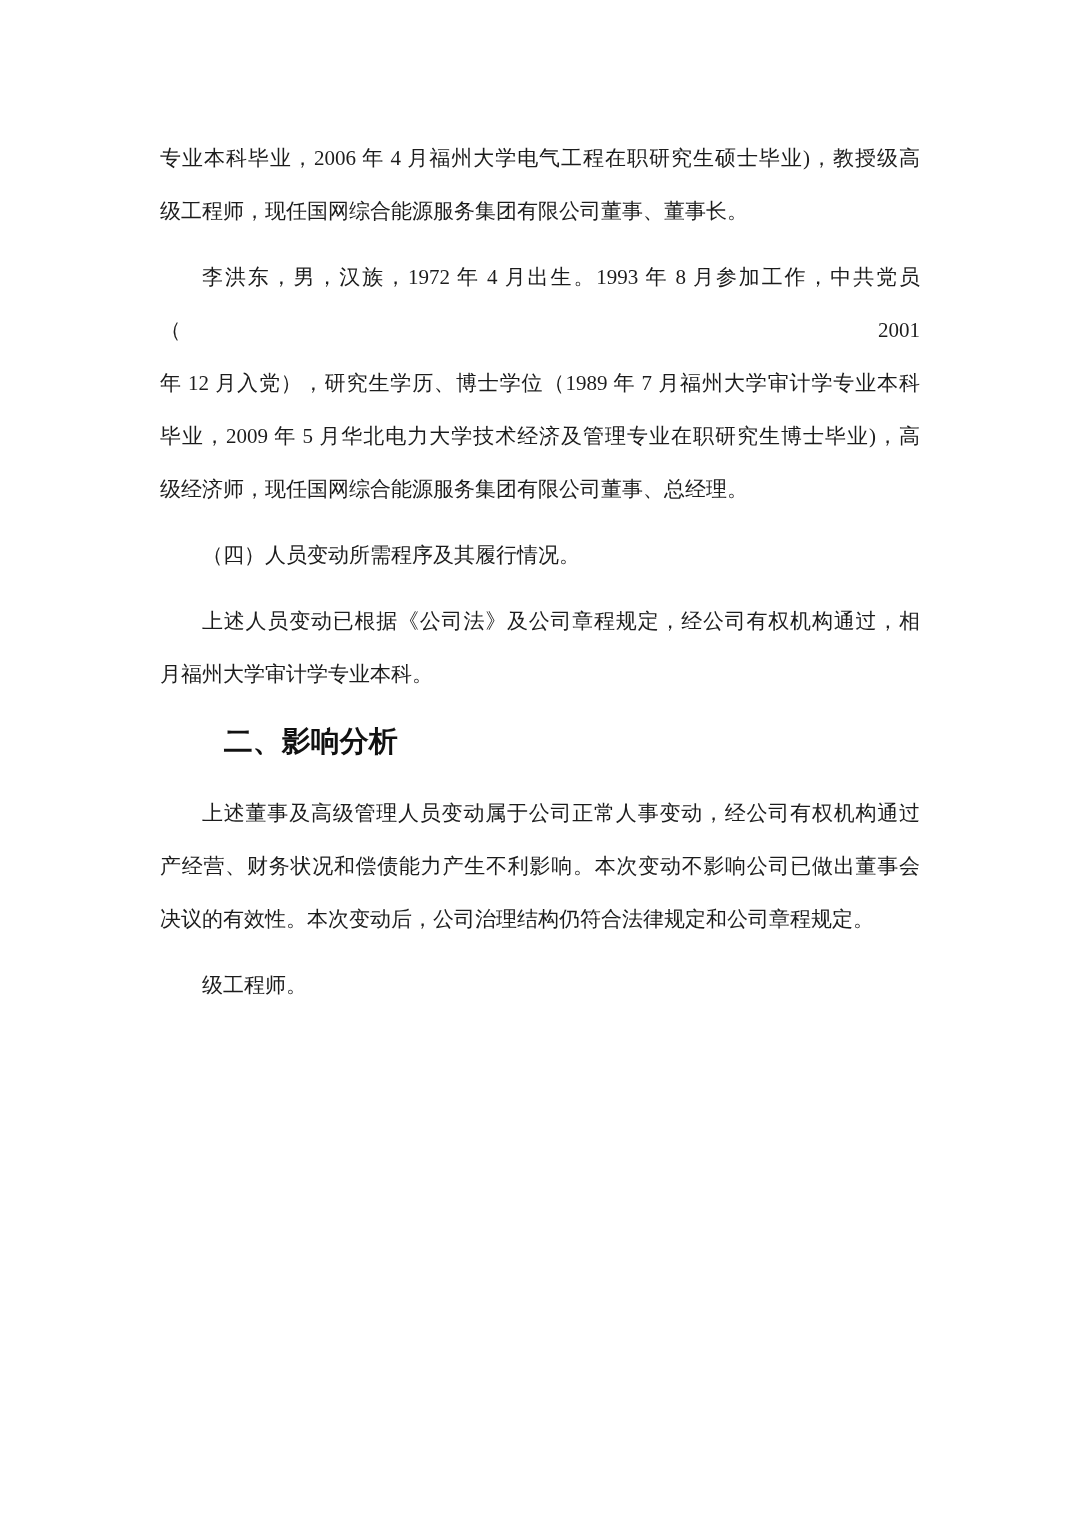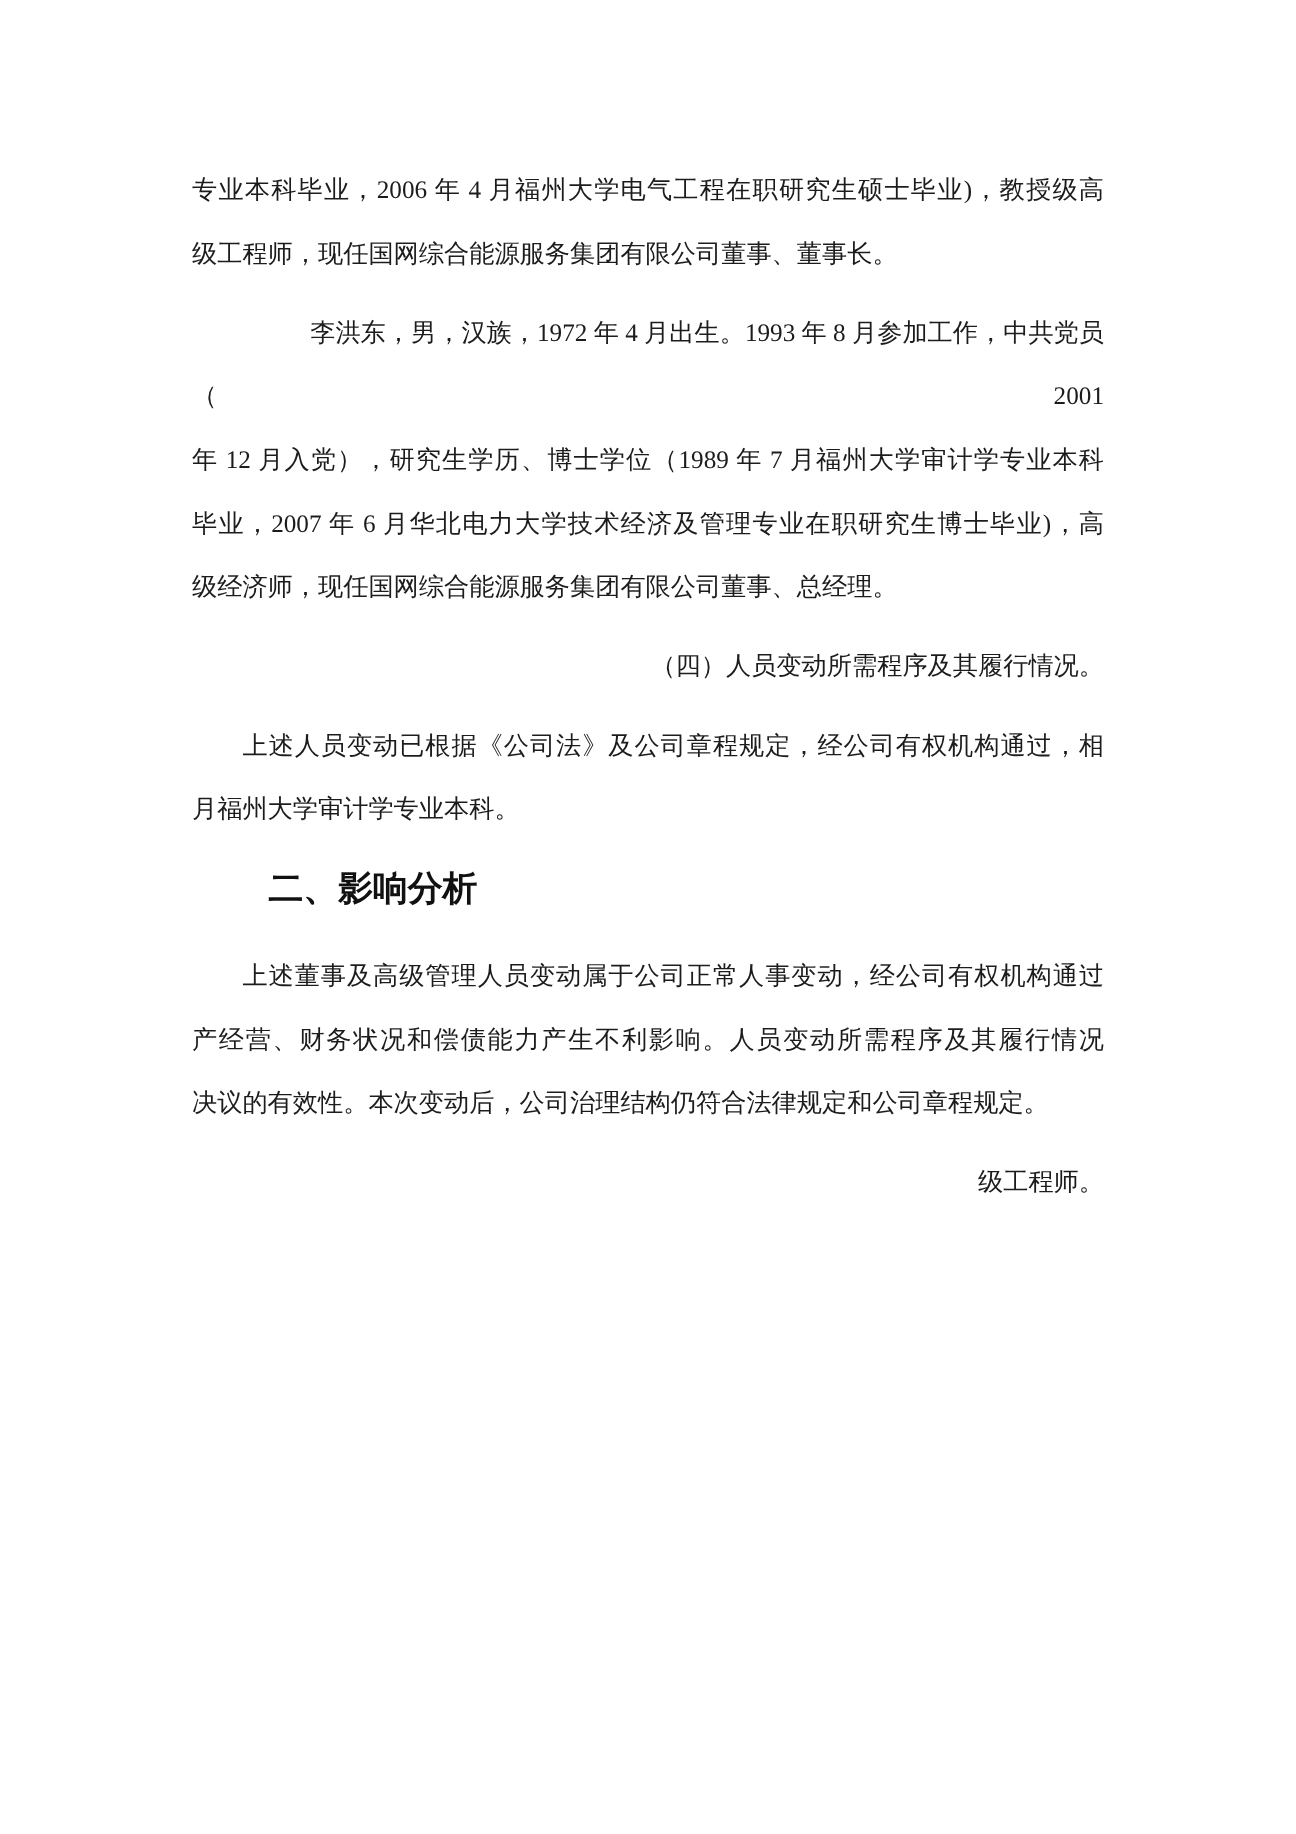--- a/index.html
+++ b/index.html
@@ -29,21 +29,20 @@
   
   .text-line.full {
     text-align: justify;
     text-align-last: justify;
     text-justify: inter-character;
     font-family: Liberation Serif, serif;
   }
   
   .text-line.indent {
     text-indent: 2em;
-    text-align: right;
   }
   
   .para-end {
     margin-bottom: 13px;
   }
   .section-heading {
     font-family: "Liberation Sans", "DejaVu Sans", sans-serif;
     font-weight: 700;
     font-size: 29px;
     line-height: 40px;
@@ -56,30 +55,30 @@
 </head>
 <body style="background: rgb(255, 255, 255);">
 
 <div class="doc-page">
 
   <div class="text-line full">专业本科毕业，2006 年 4 月福州大学电气工程在职研究生硕士毕业)，教授级高</div>
   <div class="text-line para-end">级工程师，现任国网综合能源服务集团有限公司董事、董事长。</div>
 
   <div class="text-line full indent">李洪东，男，汉族，1972 年 4 月出生。1993 年 8 月参加工作，中共党员（2001</div>
   <div class="text-line full">年 12 月入党），研究生学历、博士学位（1989 年 7 月福州大学审计学专业本科</div>
-  <div class="text-line full">毕业，2007 年 6 月华北电力大学技术经济及管理专业在职研究生博士毕业)，高</div>
+  <div class="text-line full">毕业，2009 年 5 月华北电力大学技术经济及管理专业在职研究生博士毕业)，高</div>
   <div class="text-line para-end">级经济师，现任国网综合能源服务集团有限公司董事、总经理。</div>
 
   <div class="text-line indent para-end">（四）人员变动所需程序及其履行情况。</div>
 
   <div class="text-line full indent">上述人员变动已根据《公司法》及公司章程规定，经公司有权机构通过，相</div>
   <div class="text-line para-end">月福州大学审计学专业本科。</div>
 
   <div class="section-heading">二、影响分析</div>
 
   <div class="text-line full indent">上述董事及高级管理人员变动属于公司正常人事变动，经公司有权机构通过</div>
-  <div class="text-line full">产经营、财务状况和偿债能力产生不利影响。人员变动所需程序及其履行情况</div>
+  <div class="text-line full">产经营、财务状况和偿债能力产生不利影响。本次变动不影响公司已做出董事会</div>
   <div class="text-line para-end">决议的有效性。本次变动后，公司治理结构仍符合法律规定和公司章程规定。</div>
 
   <div class="text-line indent para-end">级工程师。</div>
 
 
 </div>
 
 </body></html>

